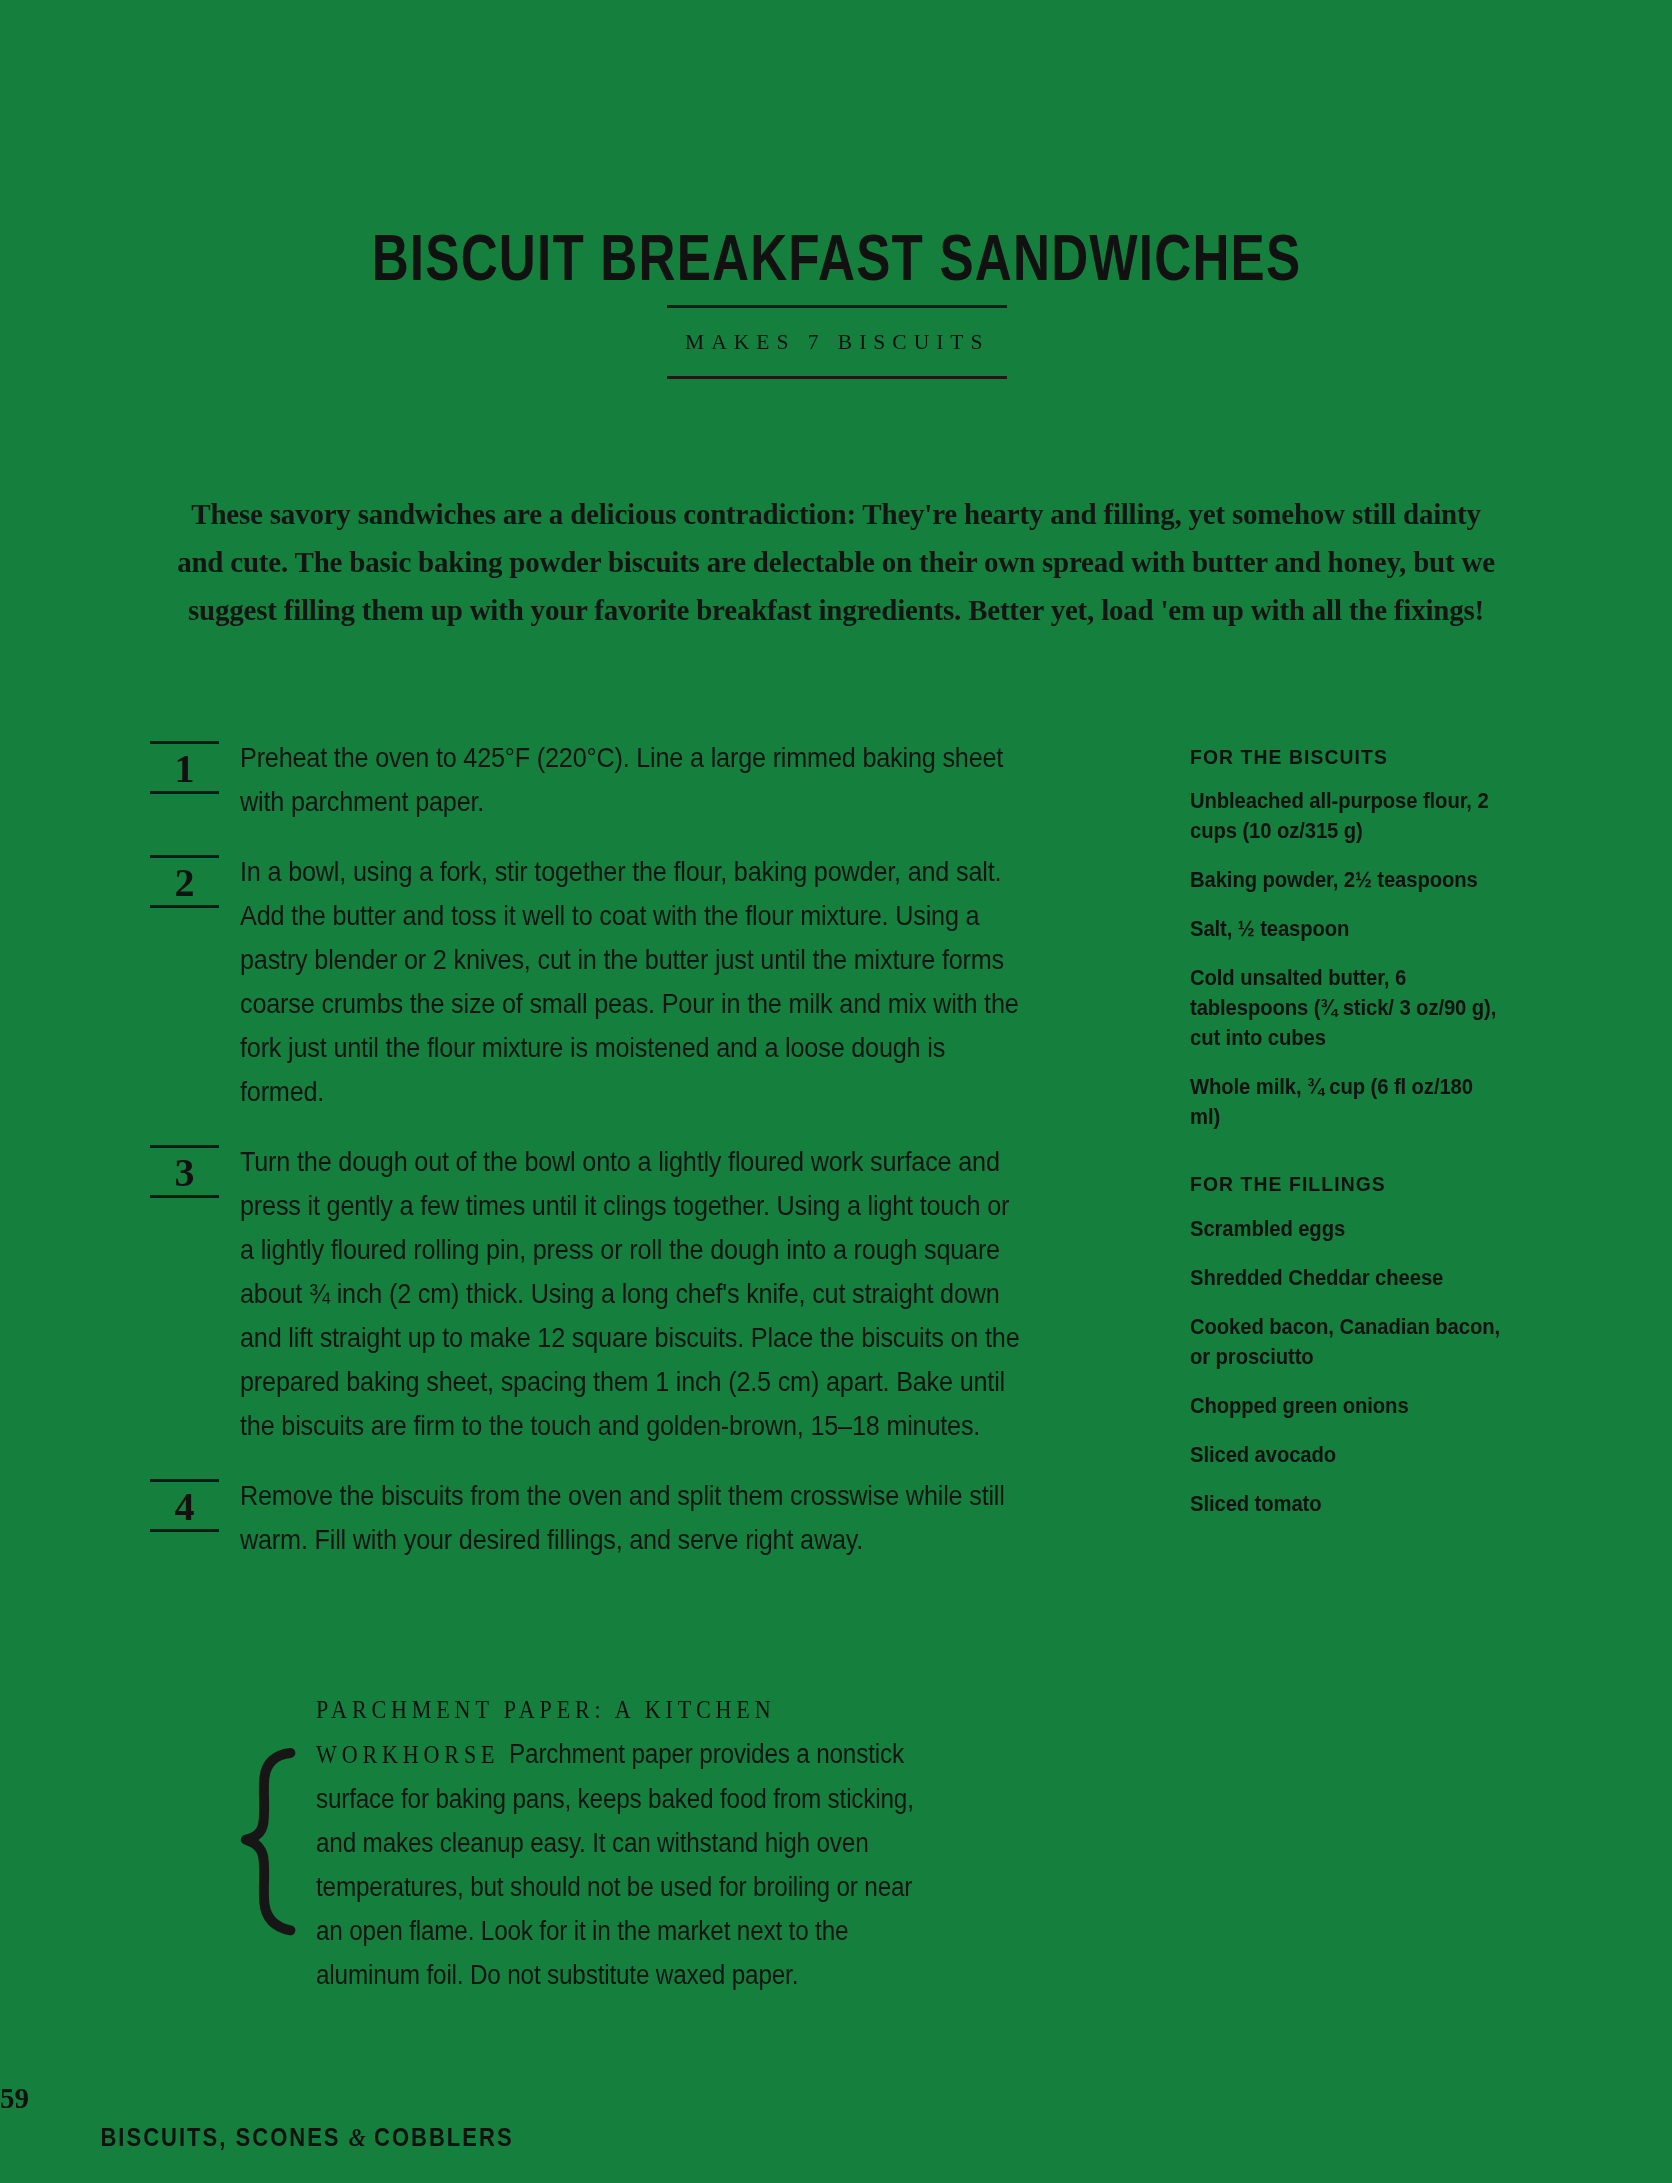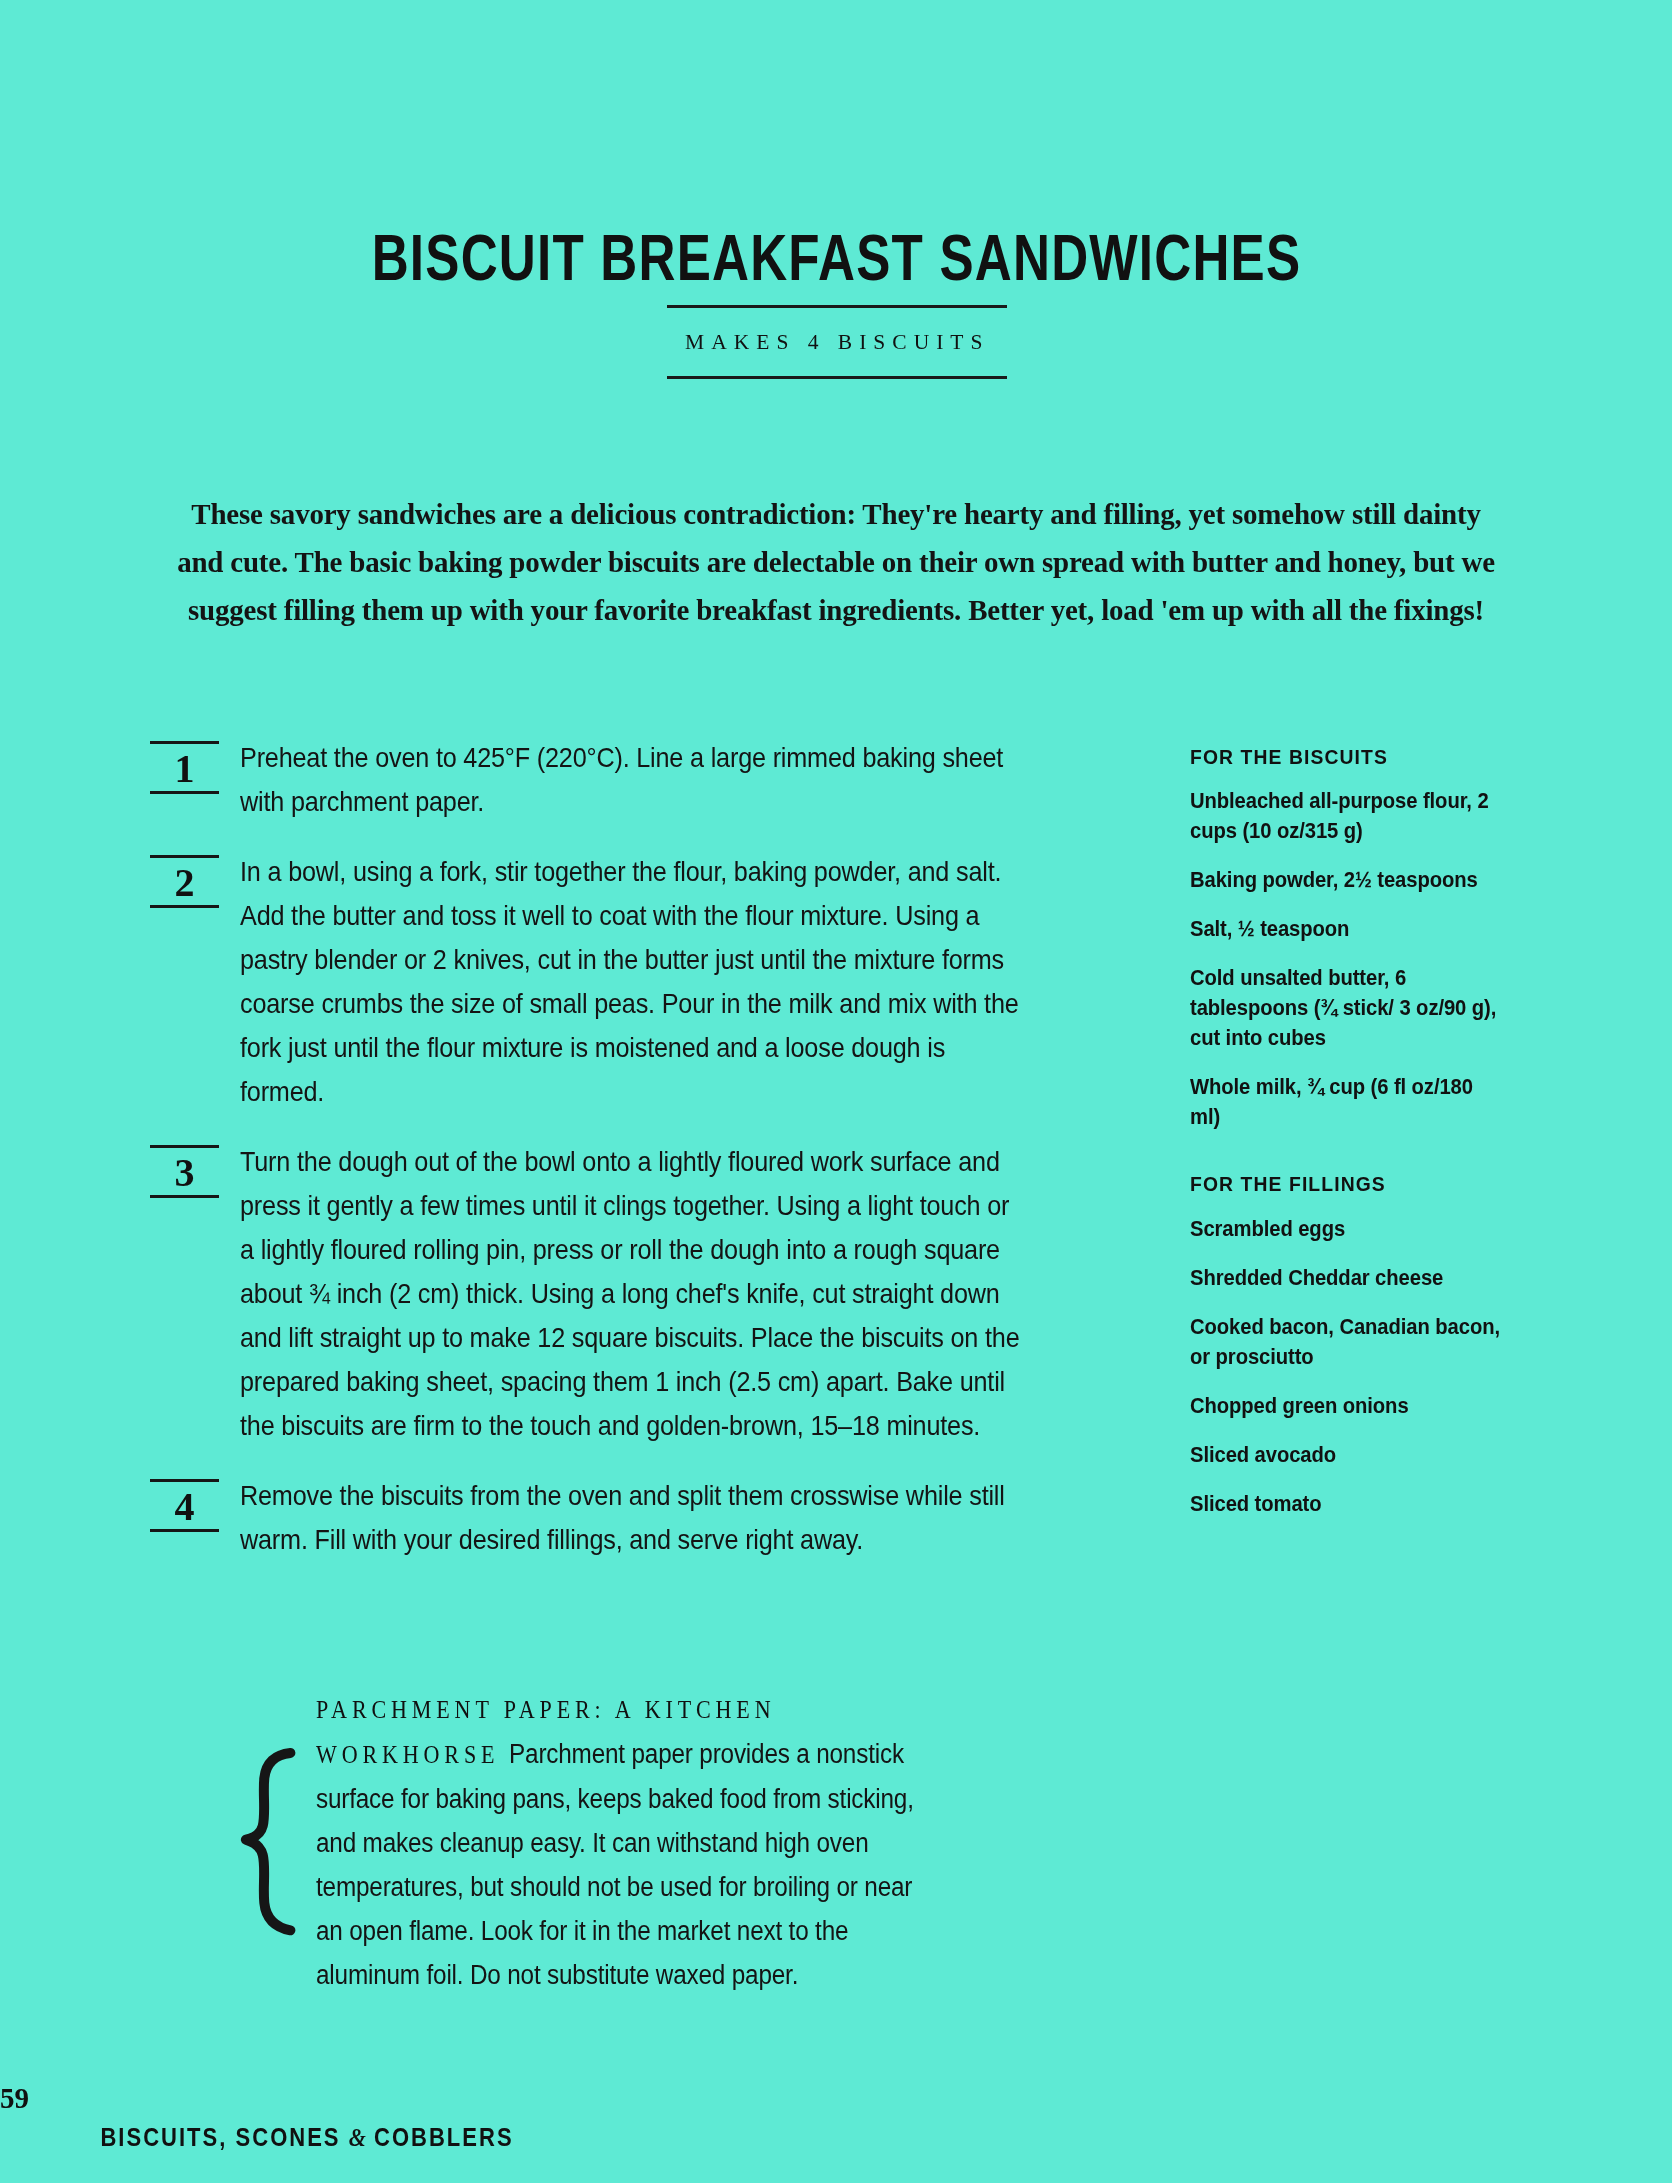--- a/index.html
+++ b/index.html
@@ -14,21 +14,21 @@
     position: relative;
     overflow: hidden;
     font-family: "Liberation Sans", sans-serif;
     color: #111111;
     -webkit-font-smoothing: antialiased;
   }
 
   .page {
     position: absolute;
     inset: 0;
-    background: #5eead4;
+    background: #15803d;
     padding-left: 36px;
   }
 
   
   .recipe-title {
     position: absolute;
     left: 0;
     right: 0;
     top: 181px;
     text-align: center;
@@ -231,21 +231,21 @@
 </style>
 </head>
 <body>
 
 <div class="page">
 
   <h1 class="recipe-title">BISCUIT BREAKFAST SANDWICHES</h1>
 
   <div class="yield-block">
     <div class="yield-rule"></div>
-    <div class="yield-label">MAKES 4 BISCUITS</div>
+    <div class="yield-label">MAKES 7 BISCUITS</div>
     <div class="yield-rule"></div>
   </div>
 
   <p class="intro">These savory sandwiches are a delicious contradiction: They're hearty and filling, yet somehow still dainty and cute. The basic baking powder biscuits are delectable on their own spread with butter and honey, but we suggest filling them up with your favorite breakfast ingredients. Better yet, load 'em up with all the fixings!</p>
 
   <div class="steps">
 
     <div class="step">
       <div class="step-num-wrap">
         <div class="step-num-box">1</div>

